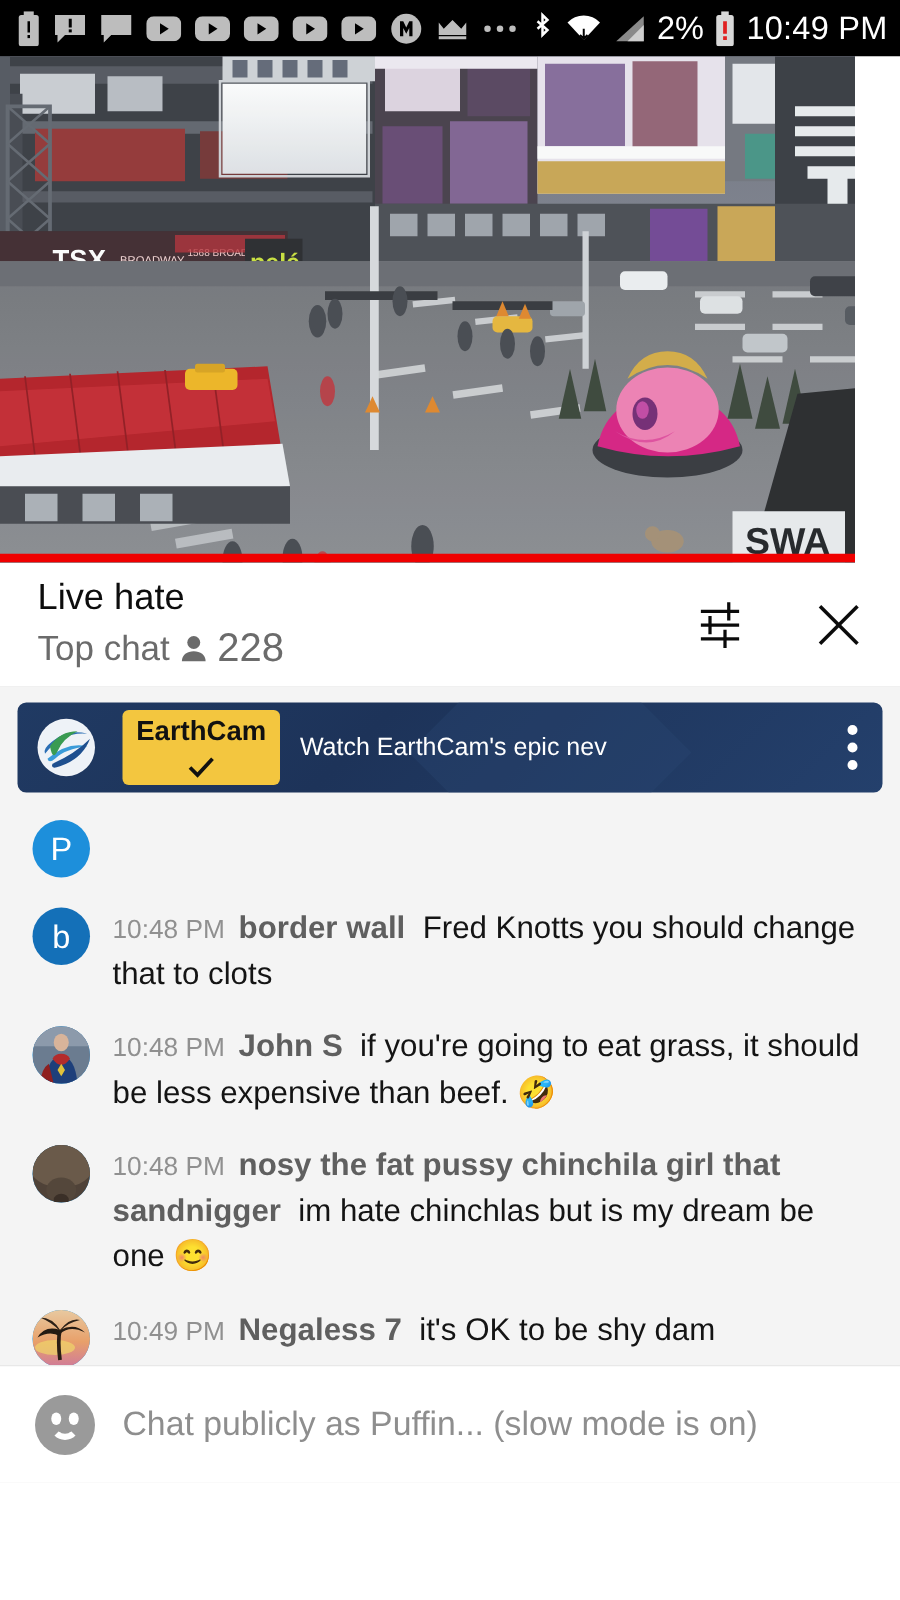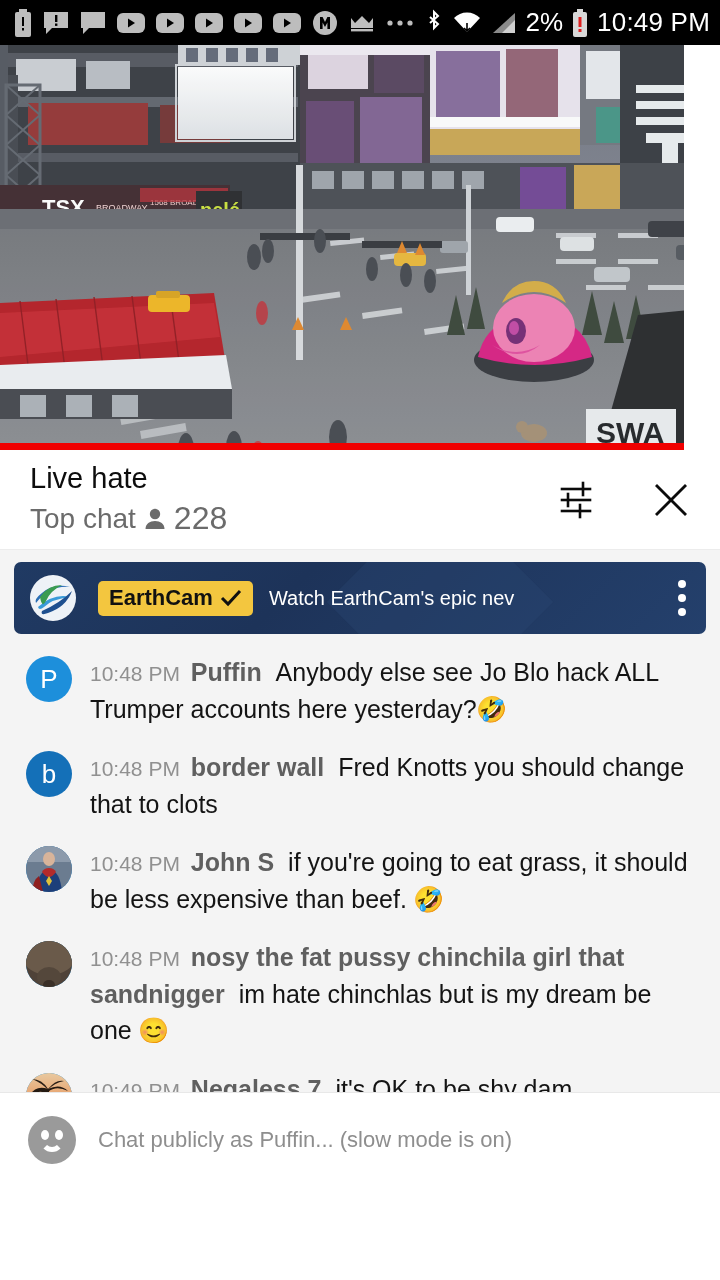--- a/index.html
+++ b/index.html
@@ -71,21 +71,21 @@
     content:""; position:absolute; left:50%; top:-40px;
     width:160px; height:160px; background:#2a4873; transform:rotate(45deg);
     opacity:.35;
   }
   .bn-logo { width: 46px; height: 46px; border-radius: 50%;
              background: #f1f4f8; position: relative; flex: 0 0 auto; z-index:2;
              overflow:hidden; }
   .bn-badge {
     background: #f3c63f; color: #111111; font-weight: bold; font-size: 22px;
     border-radius: 5px; padding: 4px 11px 5px 11px; margin-left: 22px;
-    display: flex; align-items: center; gap: 7px; white-space: nowrap; z-index:2;
+    display: flex; align-items: center; gap: 7px; white-space: nowrap; z-index:2;flex-direction:column;
   }
   .bn-text {
     color: #ffffff; font-size: 20px; margin-left: 16px; white-space: nowrap;
     overflow: hidden; flex: 1 1 auto; z-index:2;
   }
   .bn-dots { display: flex; flex-direction: column; gap: 6px; margin-left: 10px;
              padding: 6px; z-index:2; }
   .bn-dot { width: 8px; height: 8px; border-radius: 50%; background: #ffffff; }
 
   .msg {
@@ -119,21 +119,21 @@
   .emoji-btn { width: 48px; height: 48px; border-radius: 50%; background: #9a9a9a;
                position: relative; flex: 0 0 auto; margin-right: 22px; }
   .emoji-btn .eye { position: absolute; width: 8px; height: 10px; border-radius: 50%;
                     background: #ffffff; top: 14px; }
   .emoji-btn .eye.l { left: 13px; }
   .emoji-btn .eye.r { right: 13px; }
   .emoji-btn .mouth { position: absolute; left: 12px; right: 12px; top: 24px;
                       height: 12px; border-radius: 0 0 14px 14px;
                       border-bottom: 5px solid #ffffff;
                       border-left: 5px solid transparent; border-right: 5px solid transparent; }
-  .composer-placeholder { font-size: 22px; color: #8e8e8e; line-height: 1.32; max-width: 520px; }
+  .composer-placeholder { font-size: 27px; color: #8e8e8e; line-height: 1.32; max-width: 520px; }
 </style>
 </head>
 <body>
 
 <div class="statusbar">
   <div class="sb-left">
     <svg class="sb-ico" width="18" height="28" viewBox="0 0 18 28">
         <rect x="5" y="0" width="8" height="3" fill="#bdbdbd"></rect>
         <rect x="1" y="3" width="16" height="25" rx="2" fill="#bdbdbd"></rect>
         <rect x="8" y="8" width="2" height="9" fill="#000"></rect>
@@ -493,23 +493,20 @@
 
   <div class="msg-list" style="top:52px;">
 
     <div class="partial-line">
       <span>what they are doing</span>
     </div>
 
     <div class="msg" style="margin-top:24px;">
       <div class="avatar" style="background:#1d8fdb;">
         <span class="initial">P</span>
-      </div>
-      <div class="msg-text">
-        <span class="ts">10:48 PM</span>&nbsp;<span class="author">Puffin</span>&nbsp;&nbsp;<span class="body-text">Anybody else see Jo Blo hack ALL Trumper accounts here yesterday?</span><span class="emoji">🤣</span>
       </div>
     </div>
 
     <div class="msg">
       <div class="avatar" style="background:#1470b8;">
         <span class="initial">b</span>
       </div>
       <div class="msg-text">
         <span class="ts">10:48 PM</span>&nbsp;<span class="author">border wall</span>&nbsp;&nbsp;<span class="body-text">Fred Knotts you should change that to clots</span>
       </div>

